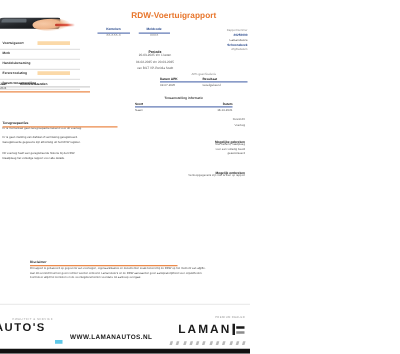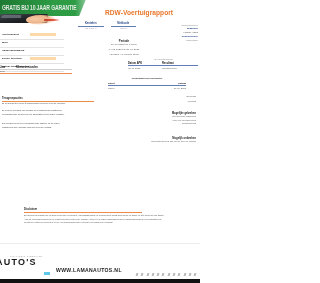--- a/index.html
+++ b/index.html
@@ -171,24 +171,20 @@
   }
   .f-dots i { display:block; width:1.6px; height:3px; background:#b9b9b9; transform:skewX(-16deg); }
   .f-bluebox { position:absolute; left:44px; bottom:8px; width:6px; height:3px; background:#5ec8e8; }
   .f-black { position:absolute; left:0; bottom:0; width:200px; height:4px; background:#111; }
 </style>
 </head>
 <body>
 
 <div class="page">
 
-  <div class="banner">
-    <div class="banner-text">GRATIS BIJ 10 JAAR GARANTIE</div>
-    <div class="banner-slash"></div>
-  </div>
   <div class="car-strip">
     <div class="car-body">
       <div class="car-glass"></div>
     </div>
     <div class="car-flesh"></div>
     <div class="car-red"></div>
   </div>
 
   <div class="doc-title">RDW-Voertuigrapport</div>
 
@@ -334,20 +330,26 @@
 
     <div class="f-logo-l">
       <div class="tag">KWALITEIT &amp; SERVICE</div>
       <div class="nm">AUTO'S</div>
     </div>
 
     <div class="f-bluebox"></div>
 
     <div class="f-url">WWW.LAMANAUTOS.NL</div>
 
+    <div class="f-logo-r">
+      <div class="tag">PREMIUM DEALER</div>
+      <div>
+        <span class="nm">LAMAN</span><span class="mark"></span>
+      </div>
+    </div>
 
     <div class="f-dots">
       <i></i>
         <i></i>
       <i></i>
         <i></i>
       <i></i>
         <i></i>
       <i></i>
         <i></i>

